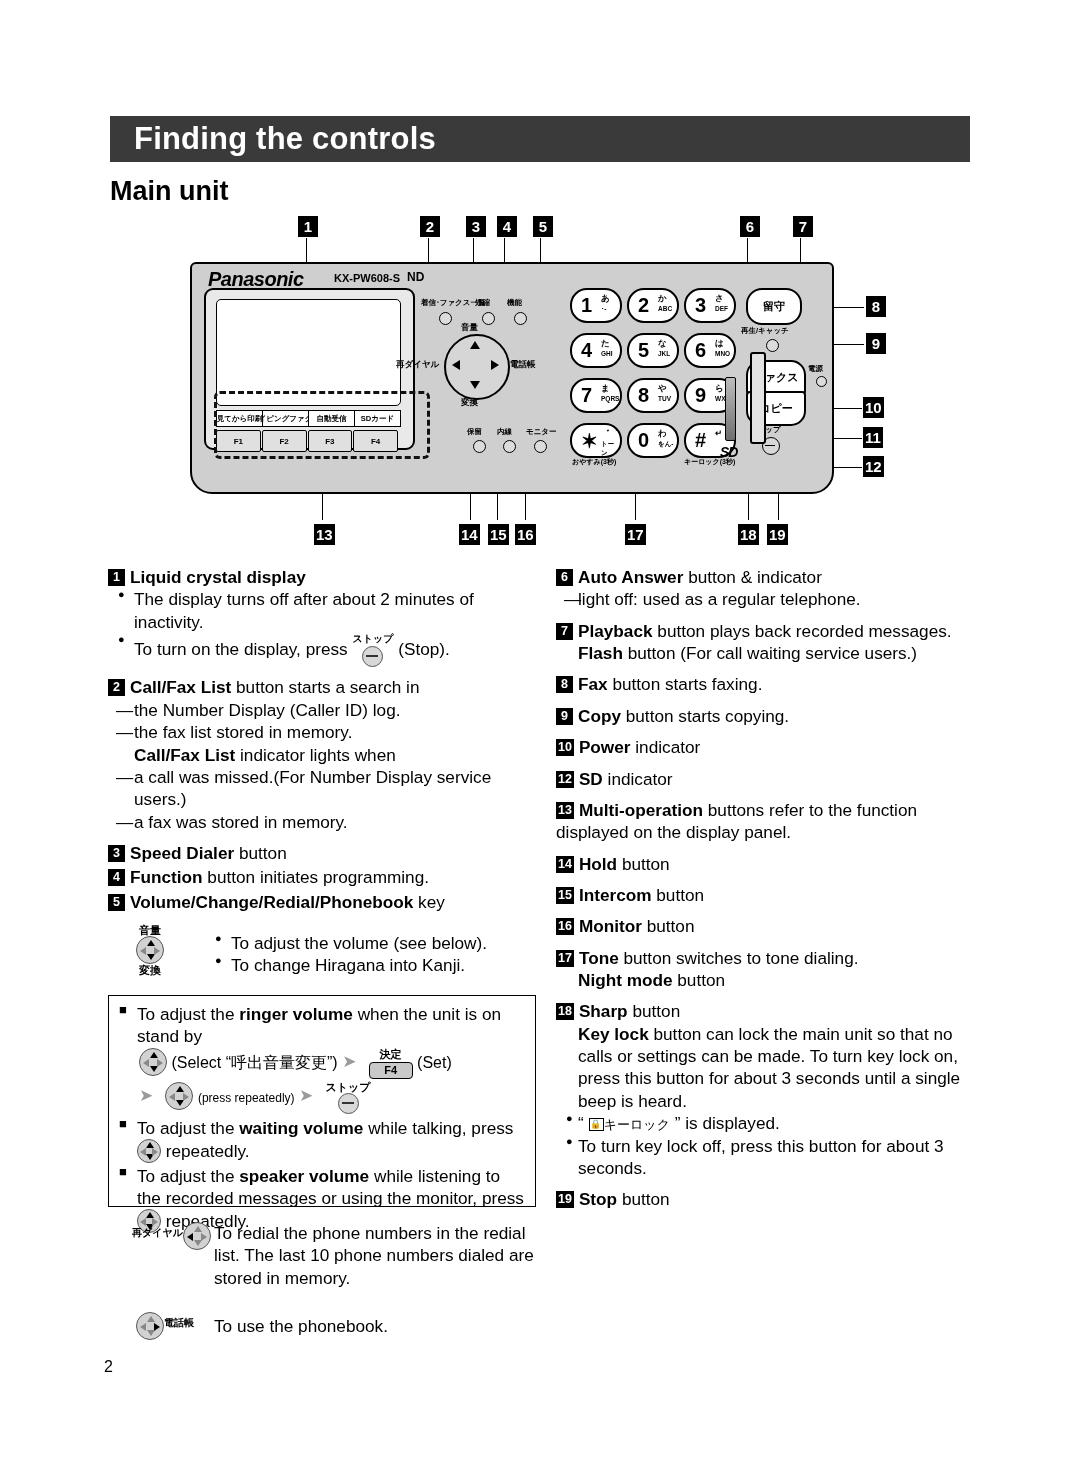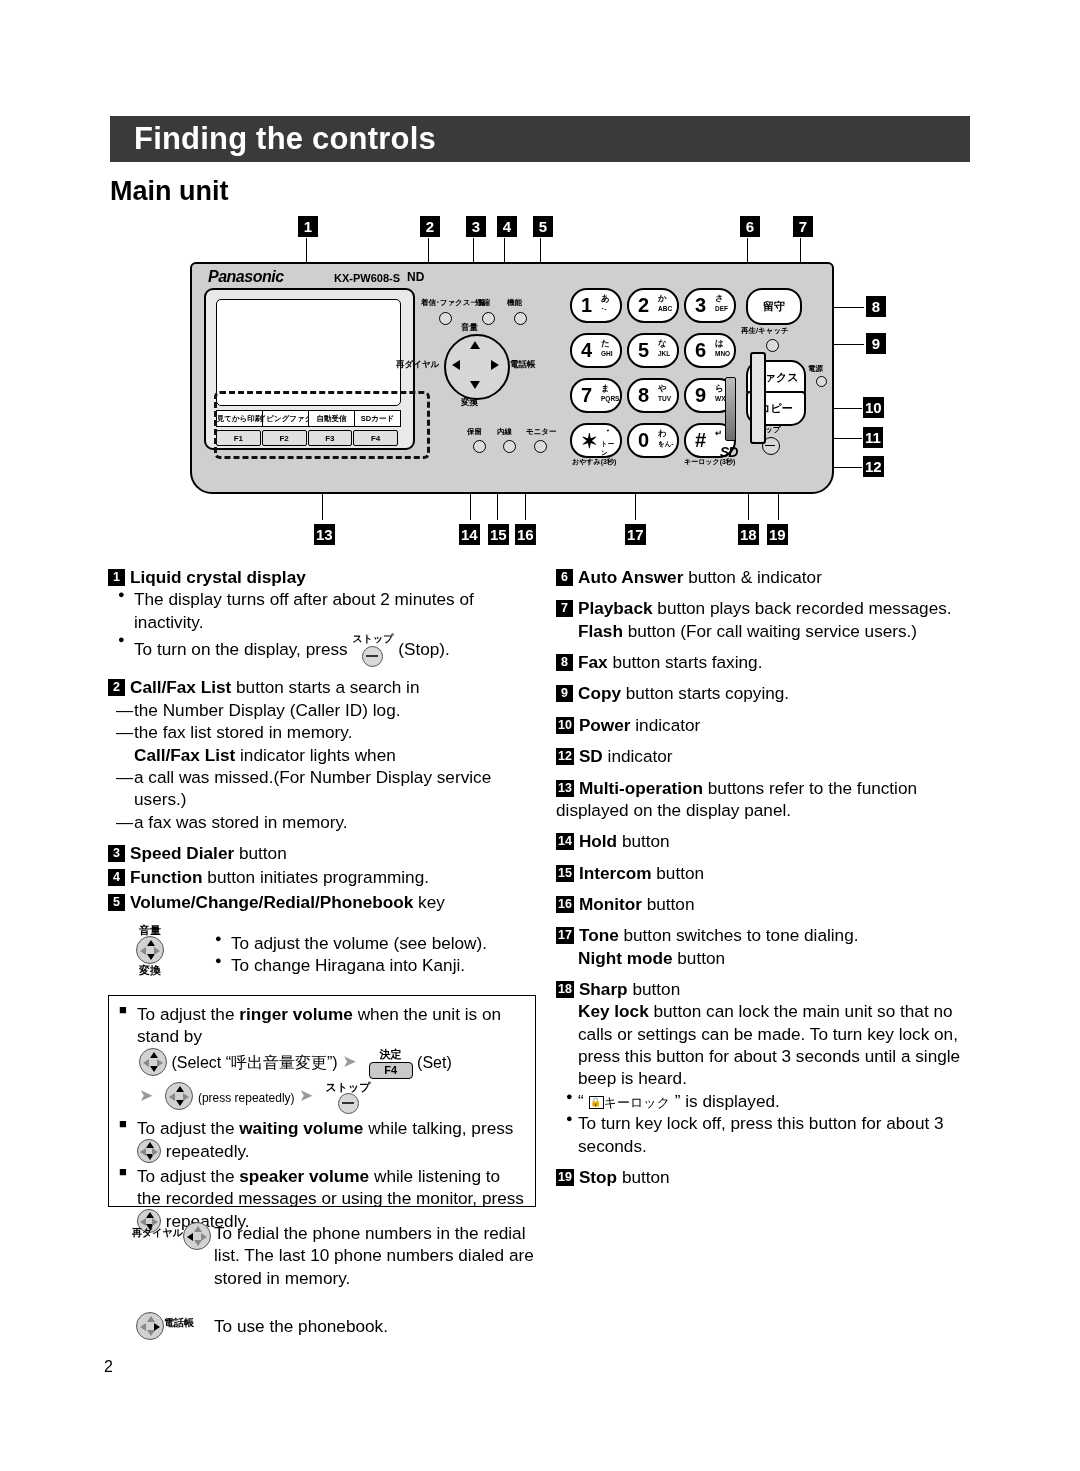--- a/index.html
+++ b/index.html
@@ -47,21 +47,21 @@
     position:absolute;left:190px;top:262px;width:640px;height:228px;
   }
   .dev-body{
     position:absolute;left:0;top:0;width:640px;height:228px;
     background:#cfcfcf;
     border:2px solid #000;
     border-radius:6px 6px 22px 22px;
   }
   .brand{
     position:absolute;left:18px;top:6px;
-    font-size:16px;font-weight:bold;font-style:italic;
+    font-size:20px;font-weight:bold;font-style:italic;
     letter-spacing:-.5px;
   }
   .model{
     position:absolute;left:125px;top:10px;font-size:11px;font-weight:bold;margin-left:19px;
   }
   .ndmark{
     position:absolute;left:217px;top:8px;font-size:12px;font-weight:bold;
   }
 
   .lcd-outer{
@@ -76,21 +76,21 @@
     position:absolute;left:10px;top:120px;width:183px;height:15px;
     background:#fff;border:1px solid #000;display:flex;
   }
   .softrow div{
     flex:1;border-right:1px solid #000;font-size:7.5px;
     display:flex;align-items:center;justify-content:center;
     font-weight:bold;overflow:hidden;white-space:nowrap;
   }
   .softrow div:last-child{border-right:none;}
   .fnrow{
-    position:absolute;left:10px;top:140px;width:183px;height:16px;
+    position:absolute;left:10px;top:140px;width:183px;height:22px;
     display:flex;
   }
   .fnrow div{
     flex:1;border:1px solid #000;background:#e0e0e0;
     font-size:8px;font-weight:bold;
     display:flex;align-items:center;justify-content:center;
     border-radius:2px;margin-right:1px;
   }
   .dashbox{
     position:absolute;left:8px;top:101px;width:210px;height:62px;
@@ -505,20 +505,21 @@
 
   <div style="position:absolute;left:136px;top:1312px;">
     <span class="padicon"><i class="pu" style="border-bottom-color:#888;"></i><i class="pd" style="border-top-color:#888;"></i><i class="pl" style="border-right-color:#888;"></i><i class="pr" style="border-left-color:#000;"></i></span><span style="font-size:10px;font-weight:bold;vertical-align:6px;">電話帳</span>
   </div>
   <div class="rowblk" style="left:214px;top:1315px;width:320px;">To use the phonebook.</div>
 
   <div class="col colR">
 
     <div class="item">
       <span class="num">6</span><span class="b">Auto Answer</span> <span>button &amp; indicator</span>
+      <span class="dashtight" style="padding-left:22px;">light off:  used as a regular telephone.</span>
     </div>
 
     <div class="item">
       <span class="num">7</span><span class="b">Playback</span> <span>button plays back recorded messages.</span>
       <span class="ind" style="padding-left:22px;"><span class="b">Flash</span> <span>button (For call waiting service users.)</span></span>
     </div>
 
     <div class="item">
       <span class="num">8</span><span class="b">Fax</span> <span>button starts faxing.</span>
     </div>

